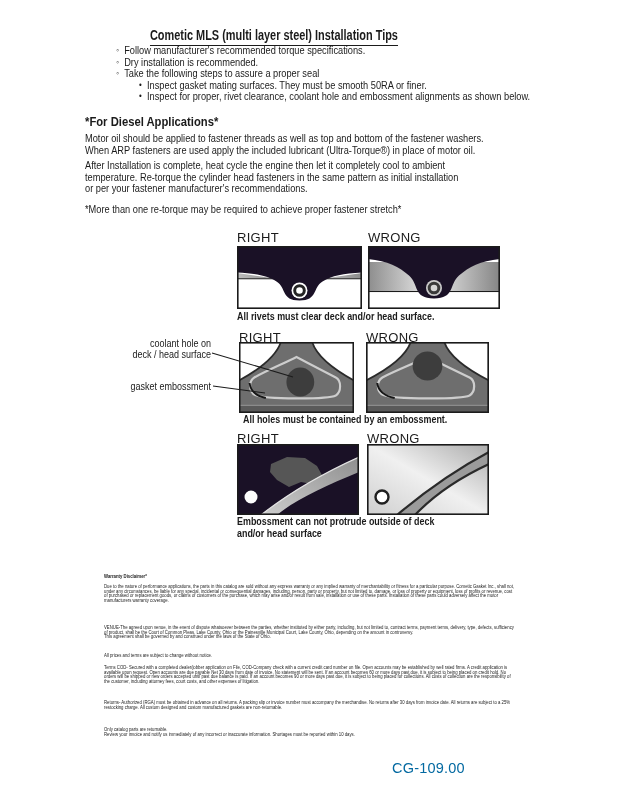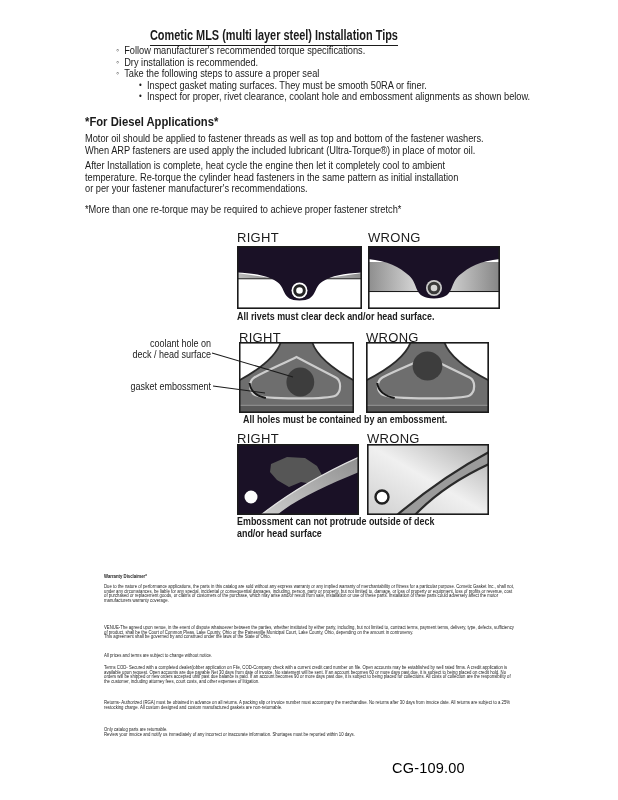--- a/index.html
+++ b/index.html
@@ -24,21 +24,21 @@
   .fig-label{font-size:13px;letter-spacing:0.3px;text-align:left;color:#1b1b1b;}
   .fig-caption{font-size:10.5px;font-weight:bold;white-space:pre-line;line-height:11.5px;transform:scaleX(0.85);}
   .panel{position:absolute;display:block;}
   
   .ann{left:81px;width:130px;text-align:right;font-size:10px;line-height:10.8px;
        white-space:pre-line;transform:scaleX(0.9);transform-origin:right top;}
   
   .wtxt{left:104px;width:432px;font-size:4.5px;line-height:4.7px;transform:scaleX(0.95);
         color:#222;}
   .wtxt.b{font-weight:bold;}
-  .doc-code{left:392px;top:760px;font-size:14.5px;letter-spacing:0.2px;color:#000000;}
+  .doc-code{left:392px;top:760px;font-size:14.5px;letter-spacing:0.2px;color:#0369a1;}
 </style>
 </head>
 <body>
 
 <div id="page">
 
   <div class="abs doc-title">
     <span>Cometic MLS (multi layer steel) Installation Tips</span>
   </div>
 

